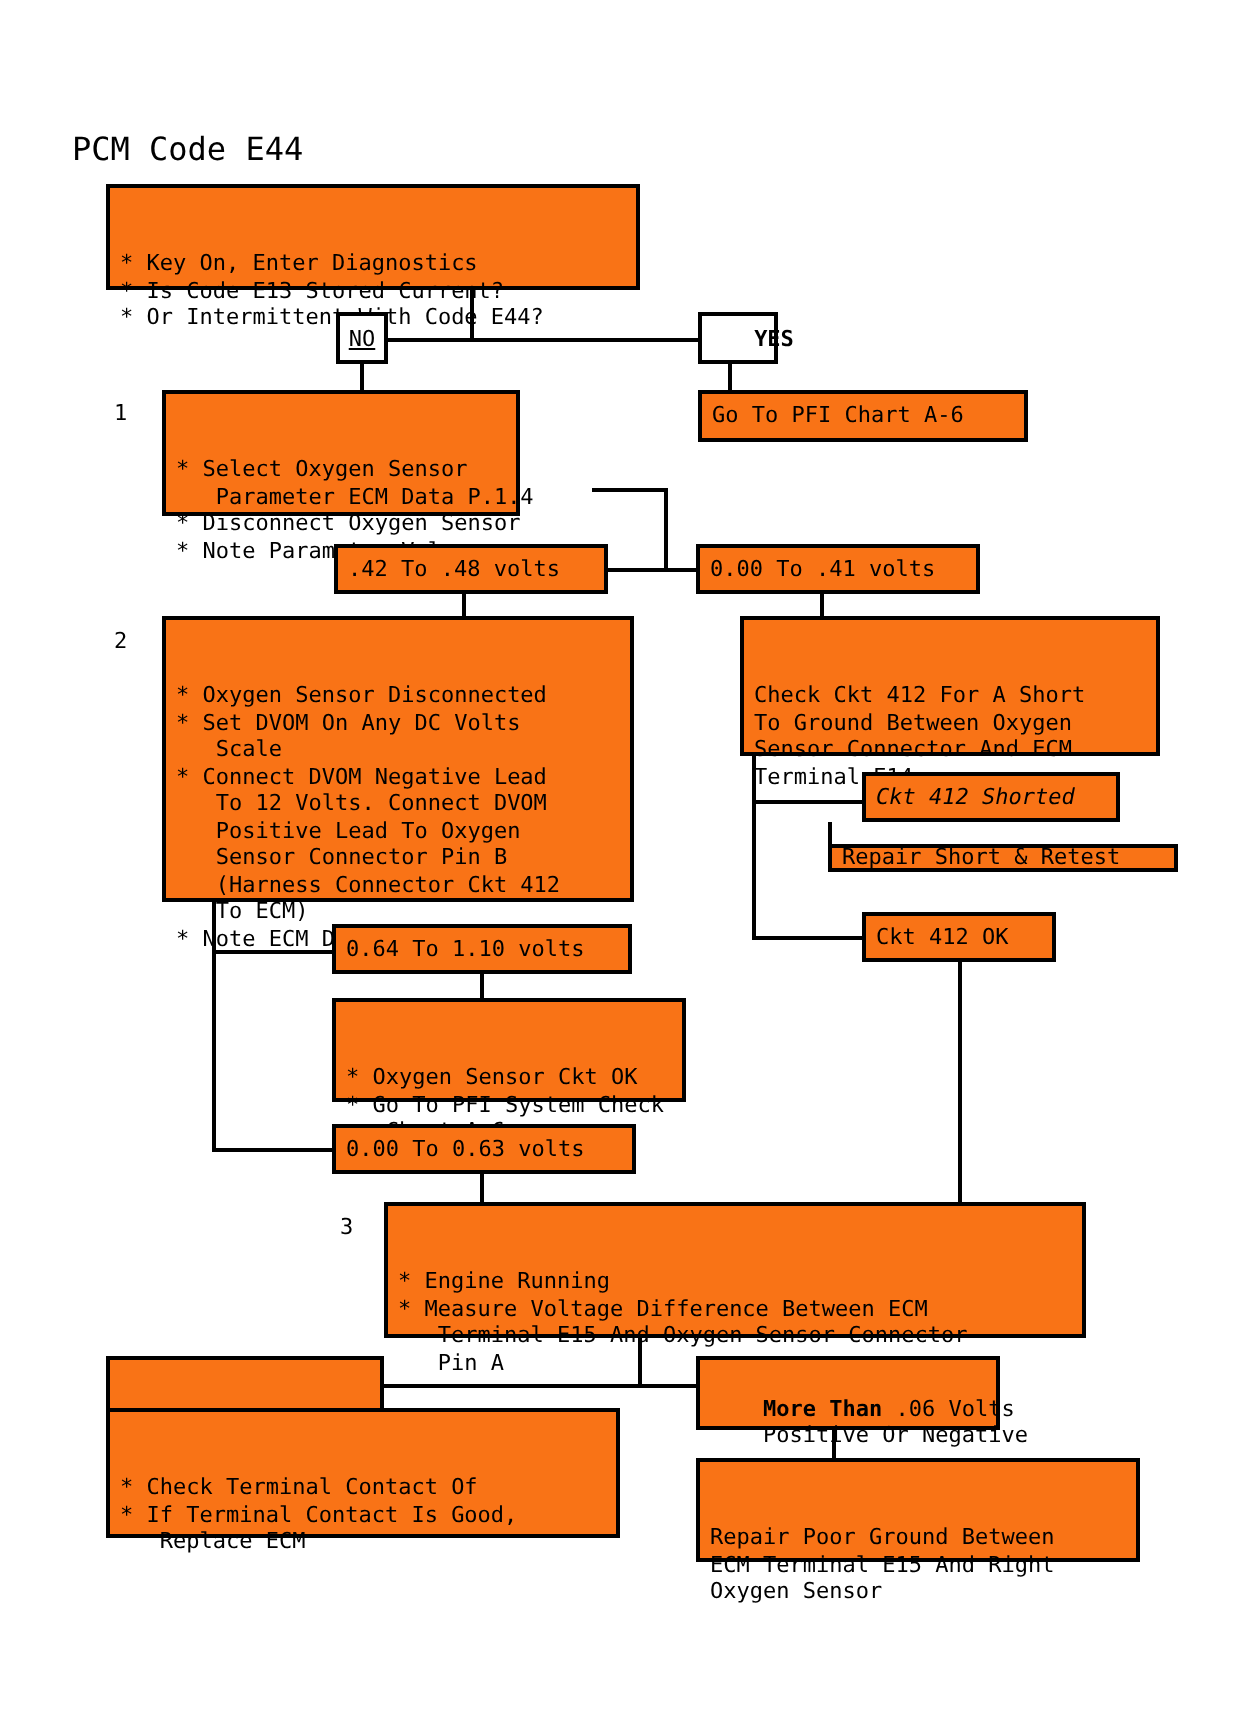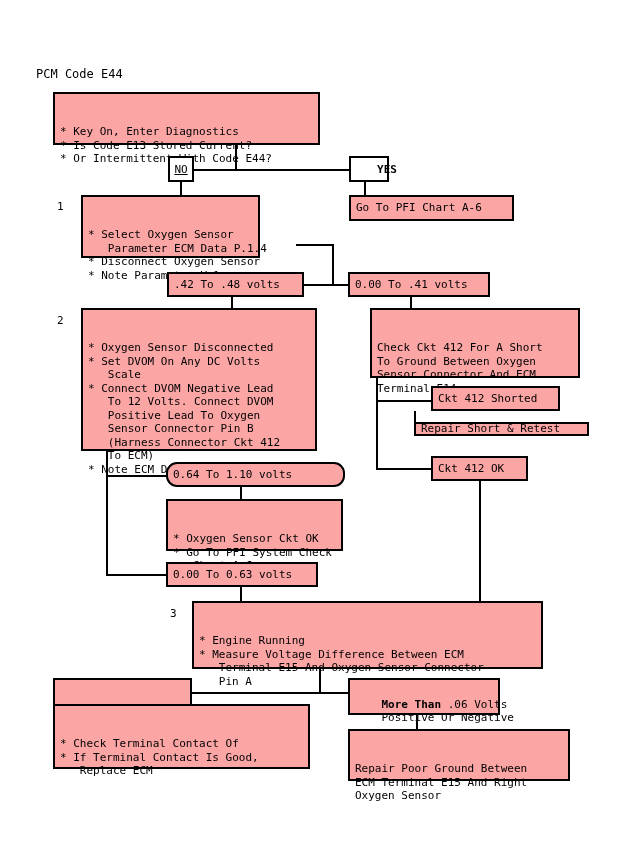--- a/index.html
+++ b/index.html
@@ -12,29 +12,29 @@
     position: relative;
     width: 630px;
     height: 868px;
     background: #ffffff;
     overflow: hidden;
     font-family: "DejaVu Sans Mono", "Liberation Mono", monospace;
     color: #000000;
   }
   .title {
     position: absolute;
-    font-size: 12px;
+    font-size: 16px;
     line-height: 13px;
     white-space: pre;
     letter-spacing: 0px;
   }
   .box {
     position: absolute;
     border: 2px solid #000000;
-    background: #fca5a5;
+    background: #f97316;
     box-sizing: border-box;
     font-size: 11px;
     line-height: 13.5px;
     padding: 4px 4px 4px 5px;
     white-space: pre;
     z-index: 5;
   }
   .box.center-v {
     display: flex;
     flex-direction: column;
@@ -135,39 +135,39 @@
   </div>
 
   <div class="box" id="n-checkckt" style="left:348px; top:308px; width:210px; height:70px;margin-left:22px;">
     <span class="bullets"><span class="bl">Check Ckt 412 For A Short</span><span class="bl">To Ground Between Oxygen</span><span class="bl">Sensor Connector And ECM</span><span class="bl">Terminal E14</span></span>
   </div>
 
   <div class="line-v" style="left:376px; top:378px; height:92px;"></div>
   <div class="line-h" style="left:376px; top:400px; width:57px;"></div>
   <div class="line-h" style="left:376px; top:468px; width:57px;"></div>
 
-  <div class="box center-v" id="n-shorted" style="left:431px; top:386px; width:129px; height:25px;">
+  <div class="box center-v" id="n-shorted" style="left:431px; top:386px; width:129px; height:25px;font-style:italic;">
     <span class="bullets"><span class="bl">Ckt 412 Shorted</span></span>
   </div>
   <div class="line-v" style="left:414px; top:411px; height:11px;"></div>
 
   <div class="box center-v" id="n-repairshort" style="left:414px; top:422px; width:175px; height:14px;">
     <span class="bullets"><span class="bl">Repair Short &amp; Retest</span></span>
   </div>
 
   <div class="box center-v" id="n-cktok" style="left:431px; top:456px; width:97px; height:25px;">
     <span class="bullets"><span class="bl">Ckt 412 OK</span></span>
   </div>
   <div class="line-v" style="left:479px; top:481px; height:120px;"></div>
 
   <div class="line-v" style="left:106px; top:451px; height:125px;"></div>
   <div class="line-h" style="left:106px; top:475px; width:62px;"></div>
   <div class="line-h" style="left:106px; top:574px; width:62px;"></div>
 
-  <div class="box center-v" id="n-v064110" style="left:166px; top:462px; width:179px; height:25px;border-radius:11px;">
+  <div class="box center-v" id="n-v064110" style="left:166px; top:462px; width:150px; height:25px;">
     <span class="bullets"><span class="bl">0.64 To 1.10 volts</span></span>
   </div>
   <div class="line-v" style="left:240px; top:487px; height:12px;"></div>
 
   <div class="box" id="n-sensorok" style="left:166px; top:499px; width:177px; height:52px;">
     <span class="bullets"><span class="bl">* Oxygen Sensor Ckt OK</span><span class="bl">* Go To PFI System Check</span><span class="bl">   Chart A-6</span></span>
   </div>
 
   <div class="box center-v" id="n-v000063" style="left:166px; top:562px; width:152px; height:25px;">
     <span class="bullets"><span class="bl">0.00 To 0.63 volts</span></span>

